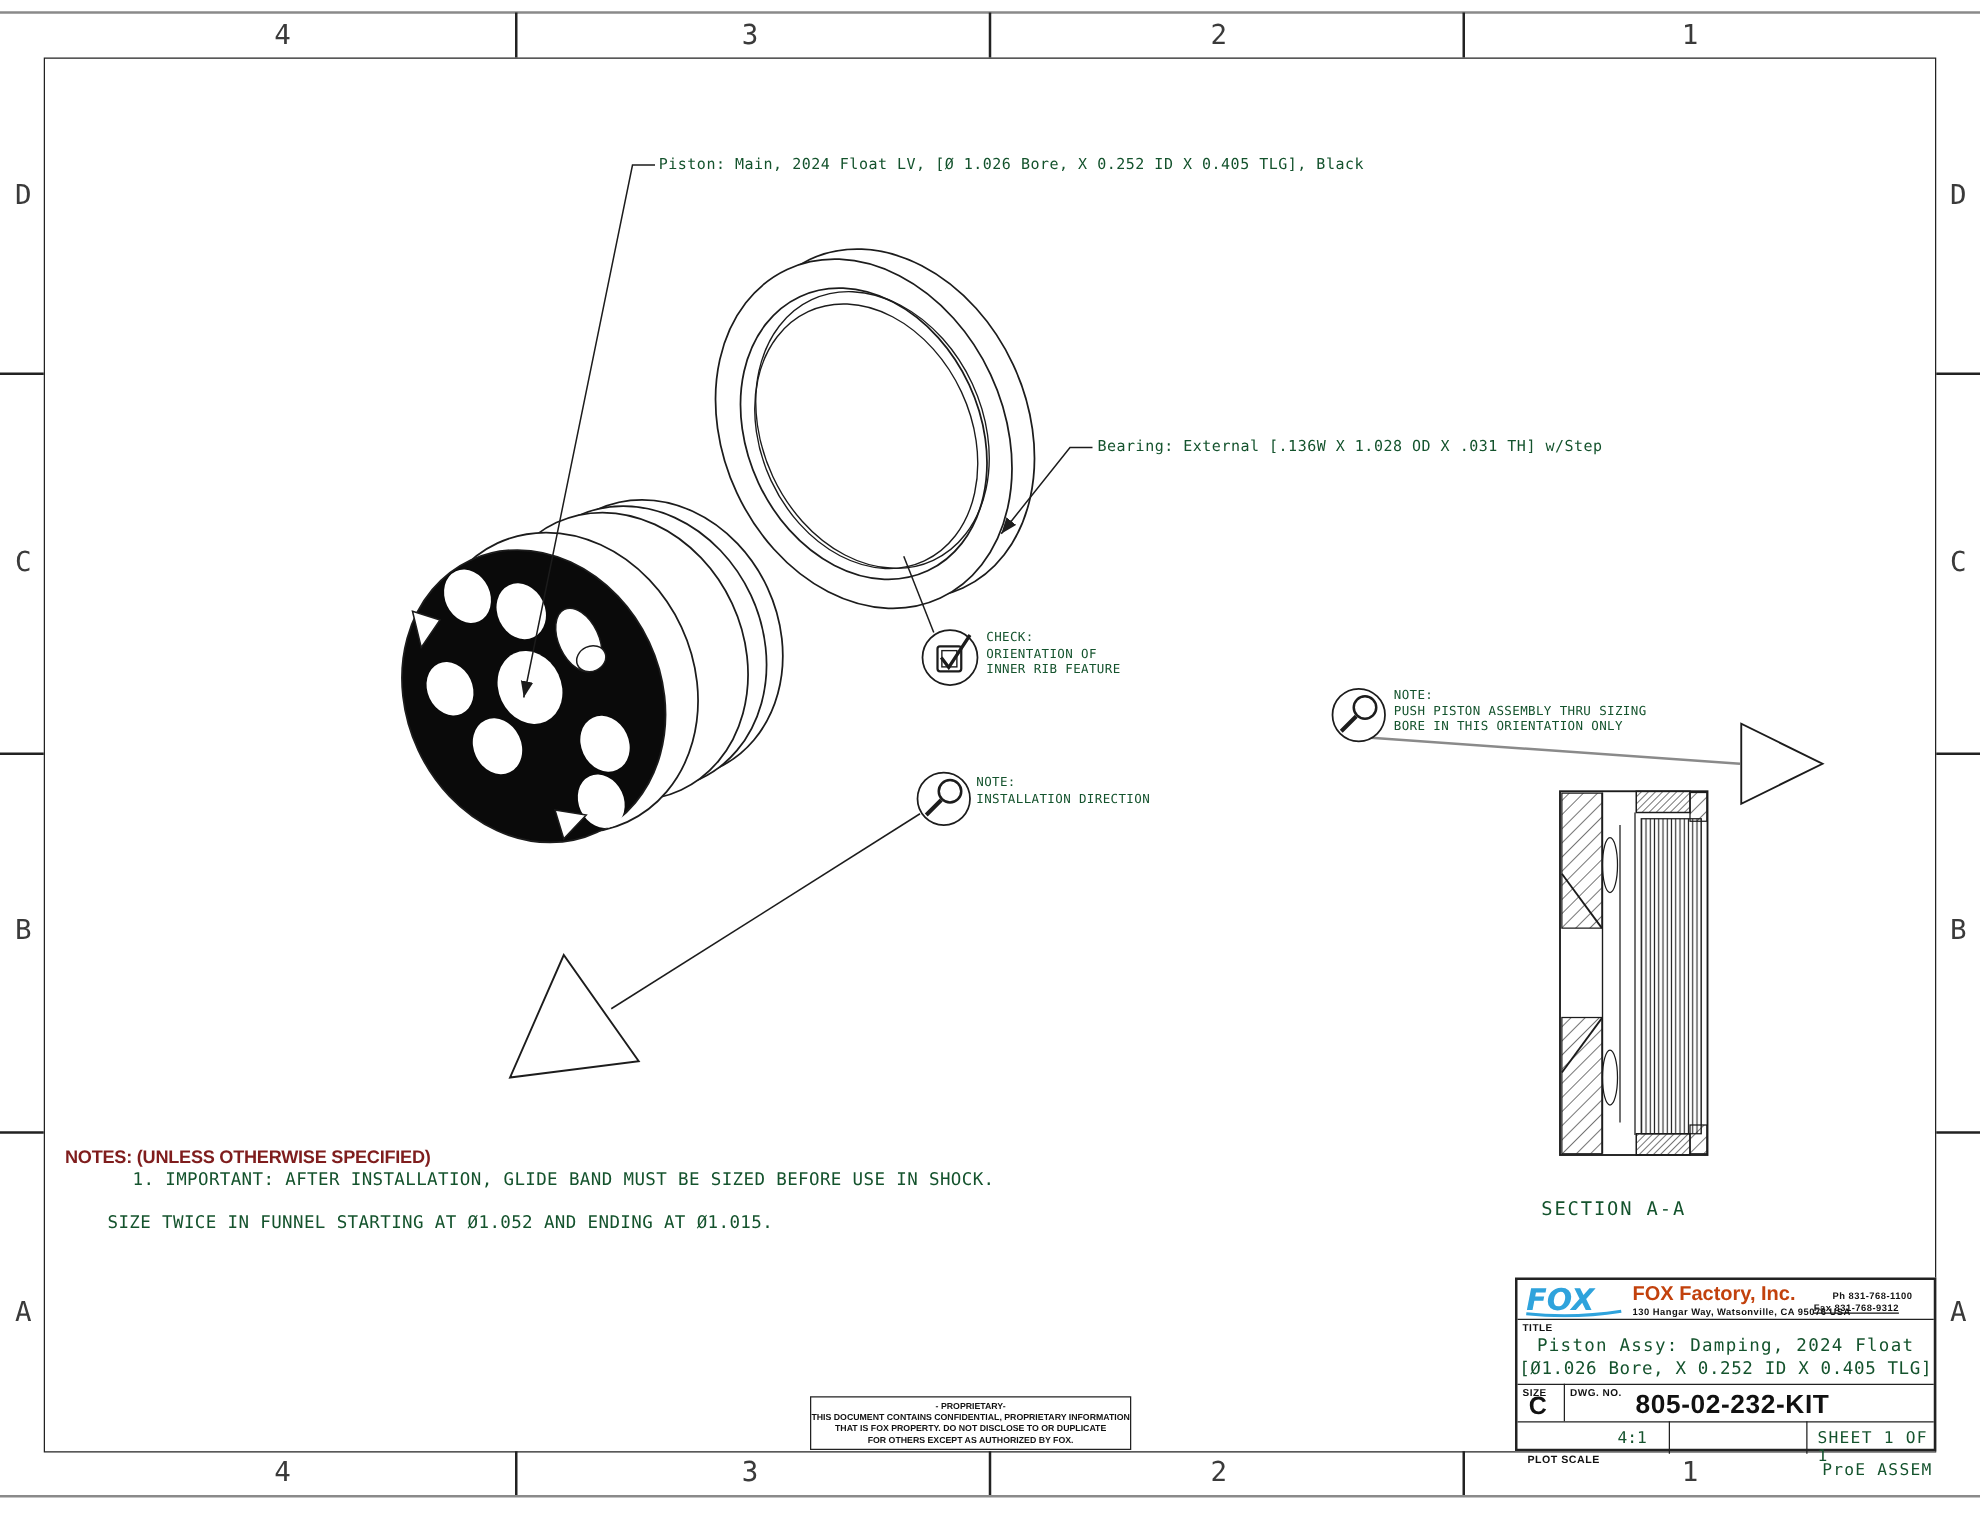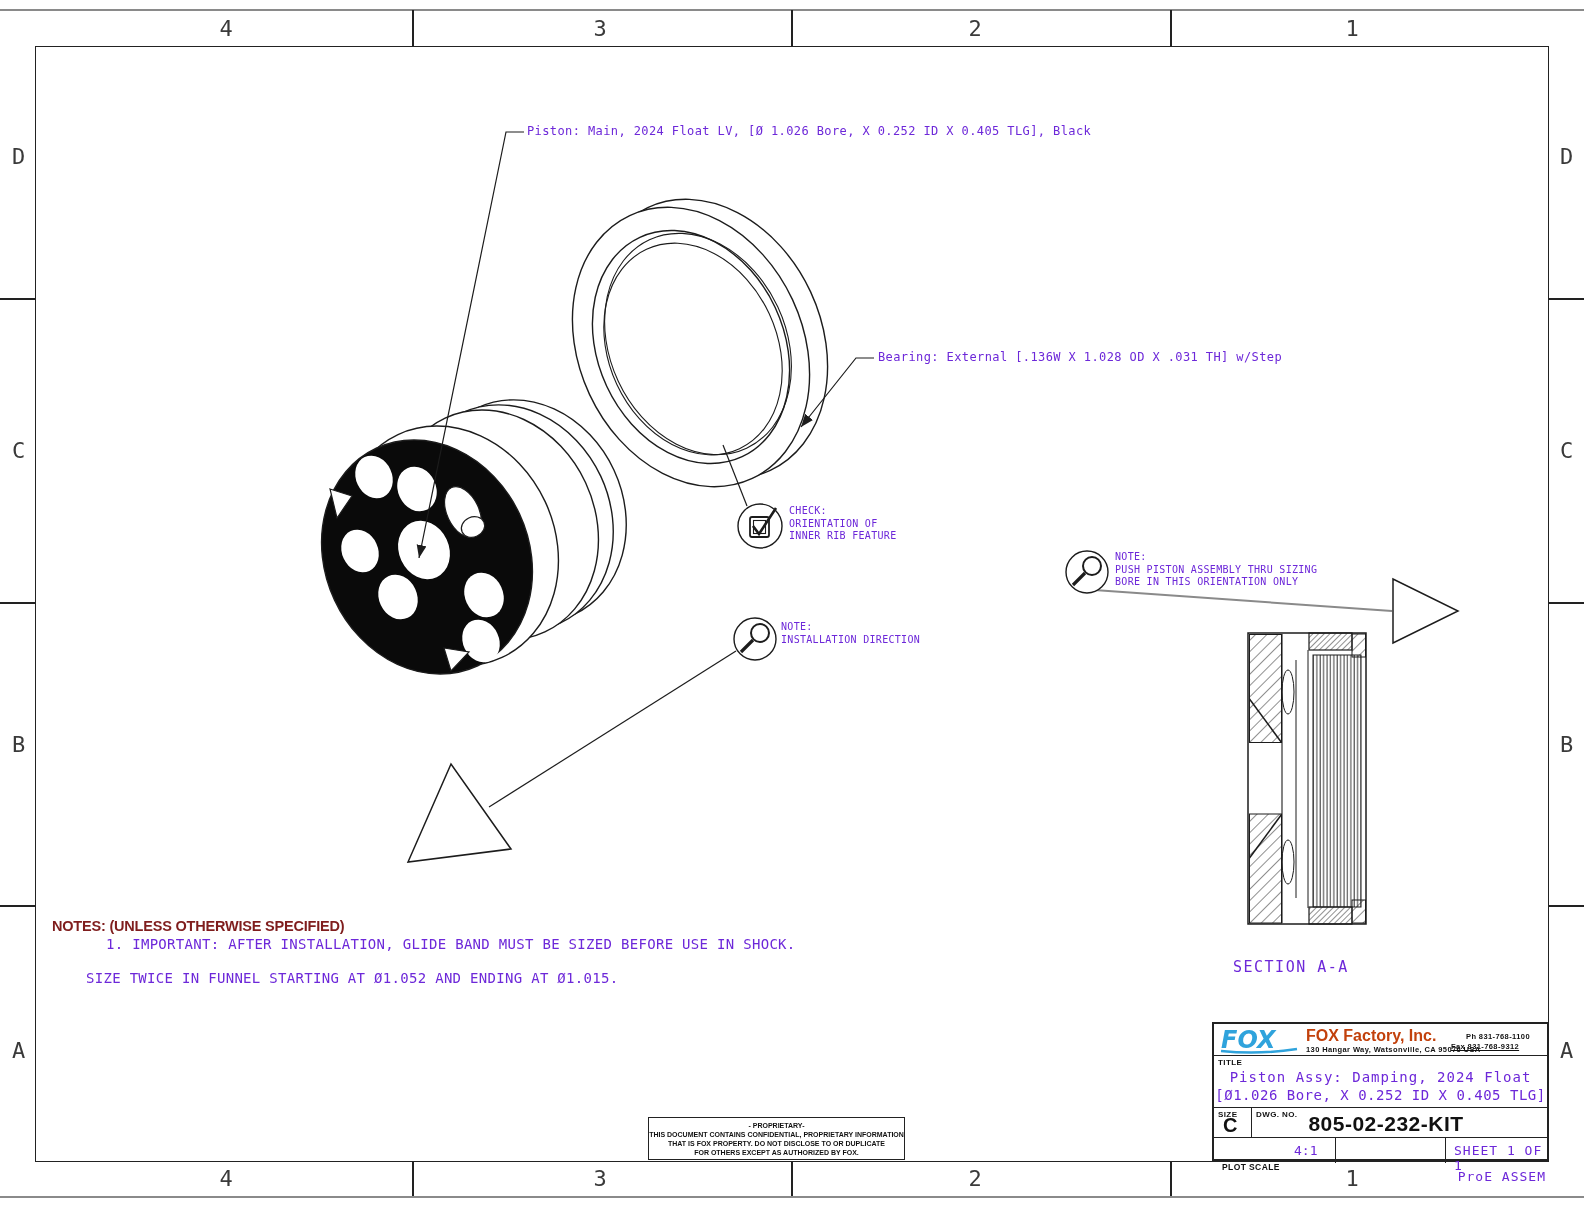--- a/index.html
+++ b/index.html
@@ -1,19 +1,19 @@
 <!DOCTYPE html>
 <html><head>
 <meta charset="utf-8">
 <style>
   html,body{margin:0;padding:0;background:#fff;}
   #canvas{position:relative;width:1584px;height:1224px;background:#ffffff;overflow:hidden;
           font-family:"DejaVu Sans Mono",monospace;color:#1c1c1c;}
   .abs{position:absolute;}
-  .cad{font-family:"DejaVu Sans Mono",monospace;color:#6d28d9;}
+  .cad{font-family:"DejaVu Sans Mono",monospace;color:#14532d;}
   .pre{white-space:pre-line;}
   .grayline{position:absolute;left:0;width:1584px;height:2px;background:#8a8a8a;}
   .ztick-v{position:absolute;width:2px;background:#222;}
   .ztick-h{position:absolute;height:2px;background:#222;}
   .zonenum{position:absolute;font-size:22px;color:#3a3a3a;transform:translateX(-50%);}
   .zoneletter{position:absolute;font-size:22px;color:#3a3a3a;}
   .callout{position:absolute;font-size:12px;letter-spacing:0.4px;}
   .iconnote{position:absolute;font-size:10px;line-height:12.5px;letter-spacing:0.3px;}
   .notesline{position:absolute;font-size:14px;letter-spacing:0.3px;}
   .tb-line{position:absolute;background:#222;}

